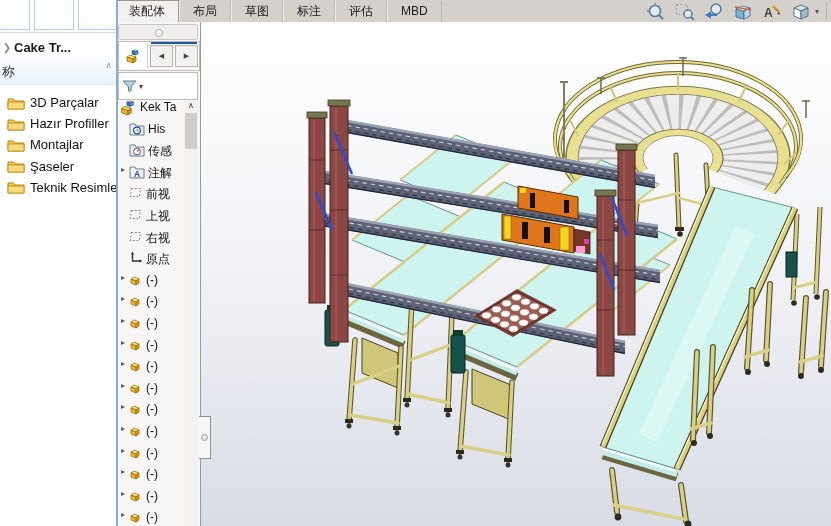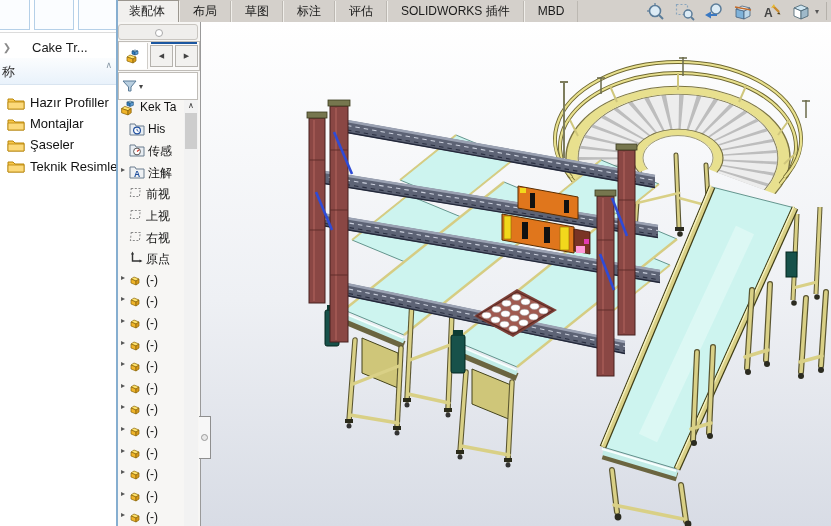--- a/index.html
+++ b/index.html
@@ -16,21 +16,21 @@
   .vt-caret{font-size:8px;color:#555;margin-left:-3px;}
   .vt-sep{width:1px;height:18px;background:#b5b1ab;margin-left:2px;}
 
   
   .explorer{position:absolute;left:0;top:0;width:116px;height:526px;background:#fff;border-right:2px solid #86aed0;overflow:hidden;z-index:5;}
   .thumbs{position:absolute;left:0;top:-12px;width:116px;height:40px;}
   .thumb{position:absolute;top:0;height:40px;background:#fbfdff;border:1px solid #b5d0e8;}
   .exp-sep{position:absolute;left:0;top:32px;width:116px;height:1px;background:#dcdcdc;}
   .exp-root{position:absolute;left:0;top:36px;width:116px;height:22px;display:flex;align-items:center;font-size:13px;color:#1a1a1a;}
   .exp-chev{color:#8a8a8a;font-size:10px;width:14px;text-align:center;flex:0 0 14px;}
-  .exp-root-label{margin-left:18px;white-space:nowrap;}
+  .exp-root-label{white-space:nowrap;font-weight:bold;}
   .exp-head{position:absolute;left:0;top:58px;width:116px;height:26px;background:linear-gradient(#fbfdfe,#e9f2fb);border-bottom:1px solid #d8e4f0;font-size:13px;color:#333;}
   .exp-head-label{position:absolute;left:2px;top:5px;}
   .exp-sort{position:absolute;right:4px;top:2px;color:#8a9aa8;font-size:9px;}
   .exp-list{position:absolute;left:0;top:92px;width:116px;}
   .exp-item{height:21.2px;display:flex;align-items:center;font-size:13px;color:#111;white-space:nowrap;}
   .exp-item svg{flex:0 0 18px;margin-left:7px;}
   .exp-item span{margin-left:5px;}
 
   
   .fm{position:absolute;left:116px;top:22px;width:84px;height:504px;background:#f7f6f4;border-right:1px solid #9a9a9a;overflow:hidden;z-index:4;}
@@ -441,21 +441,20 @@
         <line x1="560" y1="82" x2="568" y2="82"></line>
   </g>
 </svg>
 
 <div class="tabbar">
   <div class="tab active">装配体</div>
   <div class="tab">布局</div>
   <div class="tab">草图</div>
   <div class="tab">标注</div>
   <div class="tab">评估</div>
-  <div class="tab">SOLIDWORKS 插件</div>
   <div class="tab">MBD</div>
 
   <div class="viewtools">
     <div class="vtool">
       <svg width="20" height="19">
             <circle cx="9" cy="9" r="5.5" fill="#dcebf5" stroke="#5b7c99" stroke-width="1.6"></circle>
             <line x1="13" y1="13" x2="17" y2="17" stroke="#5b7c99" stroke-width="2"></line>
             <line x1="9" y1="1" x2="9" y2="4" stroke="#5b7c99" stroke-width="1.2"></line>
             <line x1="1" y1="9" x2="4" y2="9" stroke="#5b7c99" stroke-width="1.2"></line>
           </svg>
@@ -511,20 +510,26 @@
   <div class="exp-sep"></div>
   <div class="exp-root">
     <span class="exp-chev">❯</span>
     <span class="exp-root-label">Cake Tr...</span>
   </div>
   <div class="exp-head">
     <span class="exp-head-label">称</span>
     <span class="exp-sort">∧</span>
   </div>
   <div class="exp-list">
+    <div class="exp-item">
+          <svg width="18" height="14">
+            <use href="#i-folder"></use>
+          </svg>
+          <span>3D Parçalar</span>
+        </div>
     <div class="exp-item">
           <svg width="18" height="14">
             <use href="#i-folder"></use>
           </svg>
           <span>Hazır Profiller</span>
         </div>
     <div class="exp-item">
           <svg width="18" height="14">
             <use href="#i-folder"></use>
           </svg>

